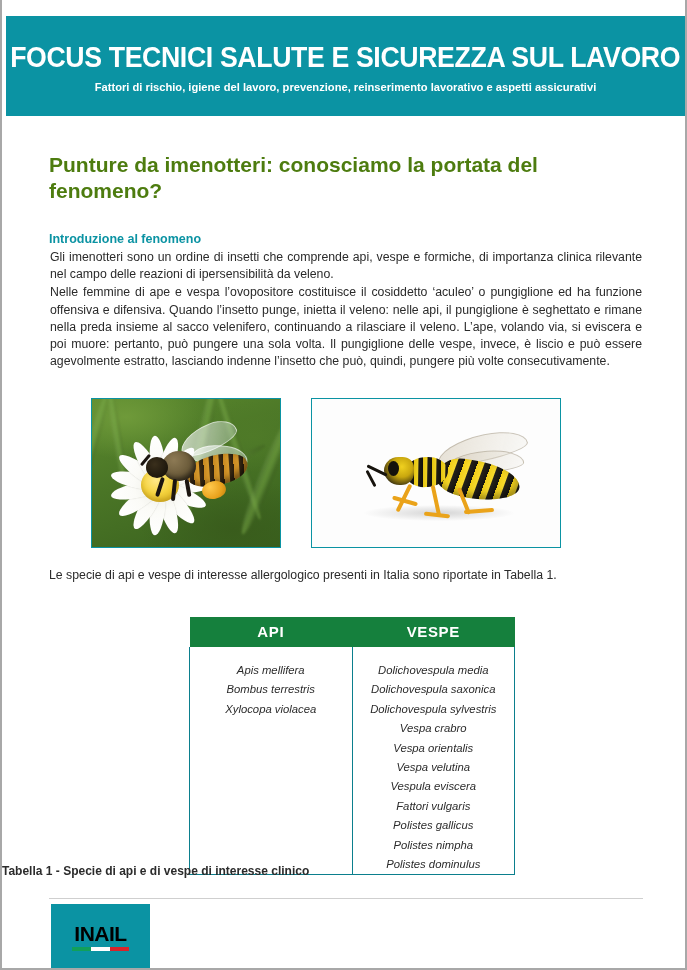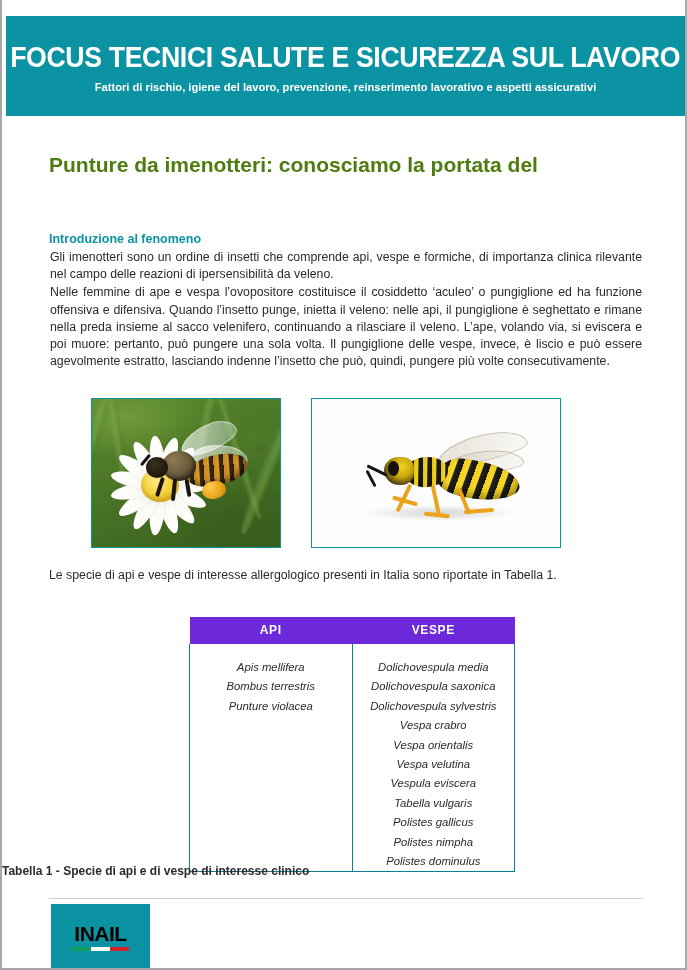--- a/index.html
+++ b/index.html
@@ -267,23 +267,23 @@
   
   .species-table {
     position: absolute;
     left: 187px;
     top: 617px;
     width: 326px;
     border-collapse: collapse;
     table-layout: fixed;
   }
   .species-table th {
-    background: #6d28d9;
+    background: #15803d;
     color: #ffffff;
-    font-size: 12px;
+    font-size: 15px;
     font-weight: bold;
     letter-spacing: 0.6px;
     padding: 6px 0 7px 0;
     text-align: center;
     border: none;
     margin-top: 36px;
   }
   .species-table td {
     border: 1px solid #0b7f8d;
     border-top: none;
@@ -370,20 +370,21 @@
 
 <div class="page">
 
   <div class="banner">
     <div class="banner-title">FOCUS TECNICI SALUTE E SICUREZZA SUL LAVORO</div>
     <div class="banner-sub">Fattori di rischio, igiene del lavoro, prevenzione, reinserimento lavorativo e aspetti assicurativi</div>
   </div>
 
   <h1 class="article-title">
     <span>Punture da imenotteri: conosciamo la portata del</span>
+    <span class="line2">fenomeno?</span>
   </h1>
 
   <h2 class="section-heading">Introduzione al fenomeno</h2>
 
   <div class="body-copy">
     <p>Gli imenotteri sono un ordine di insetti che comprende api, vespe e formiche, di importanza clinica rilevante nel campo delle reazioni di ipersensibilità da veleno.</p>
     <p>Nelle femmine di ape e vespa l’ovopositore costituisce il cosiddetto ‘aculeo’ o pungiglione ed ha funzione offensiva e difensiva. Quando l’insetto punge, inietta il veleno: nelle api, il pungiglione è seghettato e rimane nella preda insieme al sacco velenifero, continuando a rilasciare il veleno. L’ape, volando via, si eviscera e poi muore: pertanto, può pungere una sola volta. Il pungiglione delle vespe, invece, è liscio e può essere agevolmente estratto, lasciando indenne l’insetto che può, quindi, pungere più volte consecutivamente.</p>
   </div>
 
   <div class="figure-row">
@@ -462,33 +463,33 @@
         <th>API</th>
         <th>VESPE</th>
       </tr>
     </thead>
     <tbody>
       <tr class="body-row">
         <td>
           <span class="cell-list">
             <span>Apis mellifera</span>
             <span>Bombus terrestris</span>
-            <span>Punture violacea</span>
+            <span>Xylocopa violacea</span>
           </span>
         </td>
         <td>
           <span class="cell-list">
             <span>Dolichovespula media</span>
             <span>Dolichovespula saxonica</span>
             <span>Dolichovespula sylvestris</span>
             <span>Vespa crabro</span>
             <span>Vespa orientalis</span>
             <span>Vespa velutina</span>
             <span>Vespula eviscera</span>
-            <span>Tabella vulgaris</span>
+            <span>Fattori vulgaris</span>
             <span>Polistes gallicus</span>
             <span>Polistes nimpha</span>
             <span>Polistes dominulus</span>
           </span>
         </td>
       </tr>
     </tbody>
   </table>
 
   <div class="table-caption">Tabella 1 - Specie di api e di vespe di interesse clinico</div>

